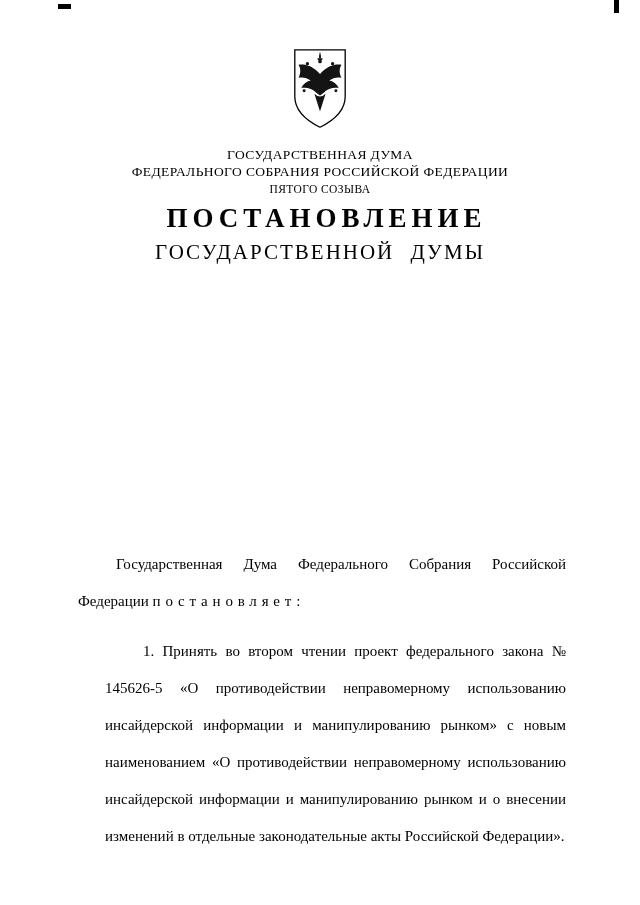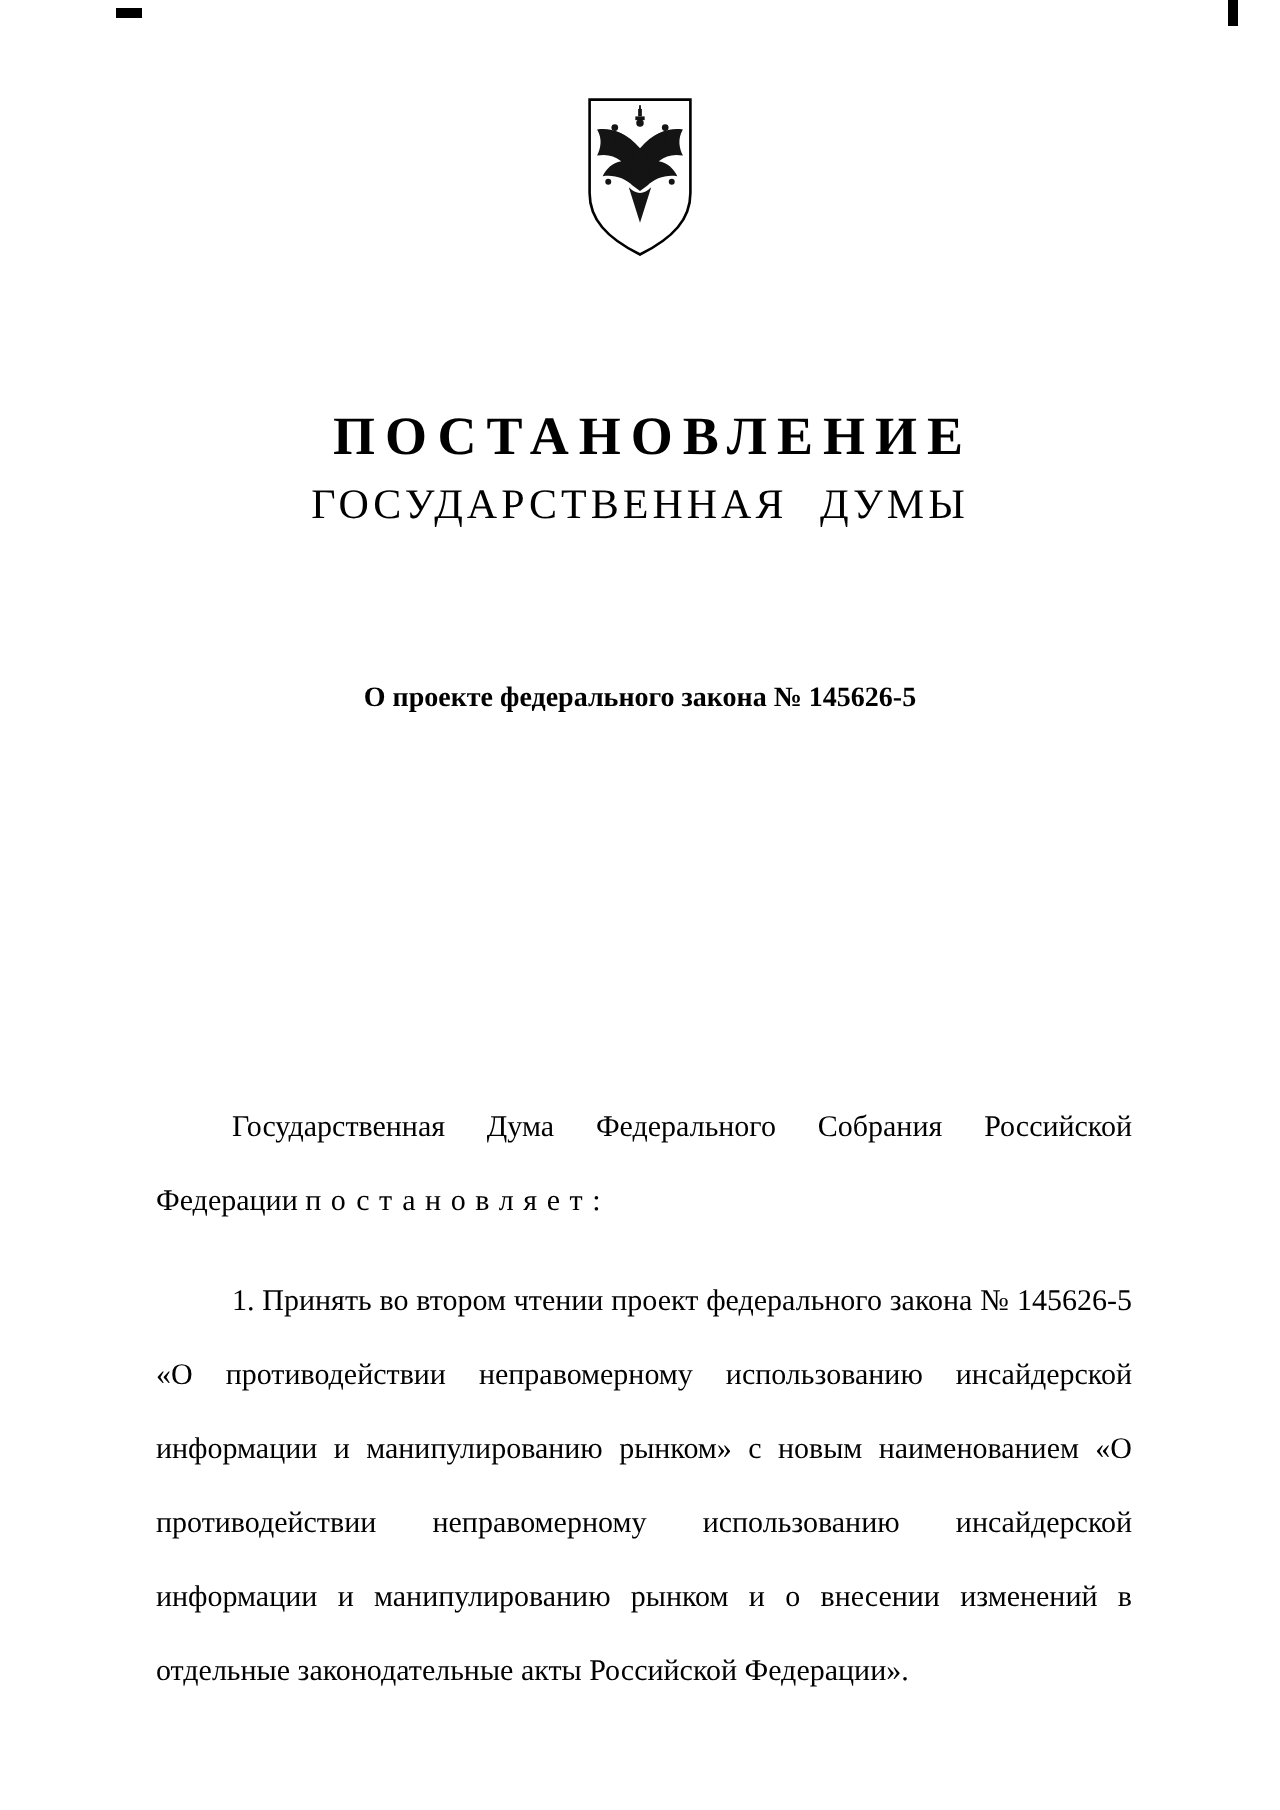--- a/index.html
+++ b/index.html
@@ -75,21 +75,21 @@
     top: 546px;
     left: 78px;
     width: 488px;
     font-size: 15px;
     line-height: 37px;
   }
   .para {
     text-align: justify;
     text-indent: 38px;
   }
-  .para + .para { margin-top: 13px; }
+  .para + .para { margin-top: 13px; margin-left: 27px; }
   .spaced {
     letter-spacing: 0.32em;
   }
 </style>
 </head>
 <body>
 
 <div class="page">
 
   <div class="scan-mark left"></div>
@@ -118,26 +118,30 @@
         <path d="M26 31 Q30 27 34 31 L35 46 Q30 51 25 46 Z"></path>
 
         <path d="M24 49 L30 68 L36 49 Q30 55 24 49 Z"></path>
 
         <circle cx="13" cy="46" r="1.6"></circle>
         <circle cx="47" cy="46" r="1.6"></circle>
       </g>
     </svg>
   </div>
 
+  <div class="org-block">
+    <div class="org-line1">ГОСУДАРСТВЕННАЯ ДУМА</div>
+    <div class="org-line2">ФЕДЕРАЛЬНОГО СОБРАНИЯ РОССИЙСКОЙ ФЕДЕРАЦИИ</div>
+    <div class="org-line3">ПЯТОГО СОЗЫВА</div>
+  </div>
 
   <div class="doc-type">ПОСТАНОВЛЕНИЕ</div>
-  <div class="doc-org">ГОСУДАРСТВЕННАЯ ДУМЫ</div>
+  <div class="doc-org">ГОСУДАРСТВЕННОЙ ДУМЫ</div>
 
   <div class="law-title">
-    <div>О проекте федерального закона № 145626-5</div>
   </div>
 
   <div class="body-block">
     <p class="para"><span>Государственная Дума Федерального Собрания Российской Федерации</span> <span class="spaced">постановляет:</span></p>
     <p class="para">1. Принять во втором чтении проект федерального закона № 145626-5 «О противодействии неправомерному использованию инсайдерской информации и манипулированию рынком» с новым наименованием «О противодействии неправомерному использованию инсайдерской информации и манипулированию рынком и о внесении изменений в отдельные законодательные акты Российской Федерации».</p>
   </div>
 
 </div>
 
 </body></html>

